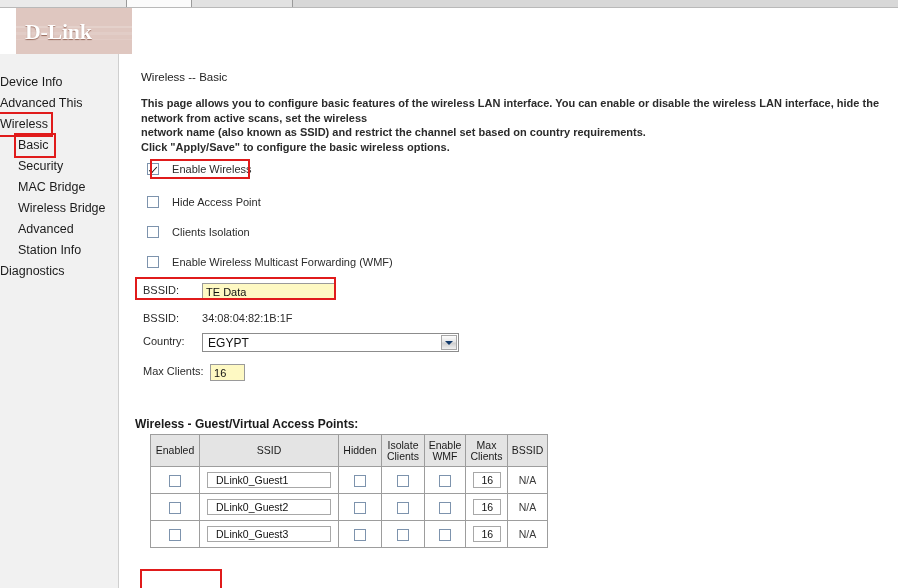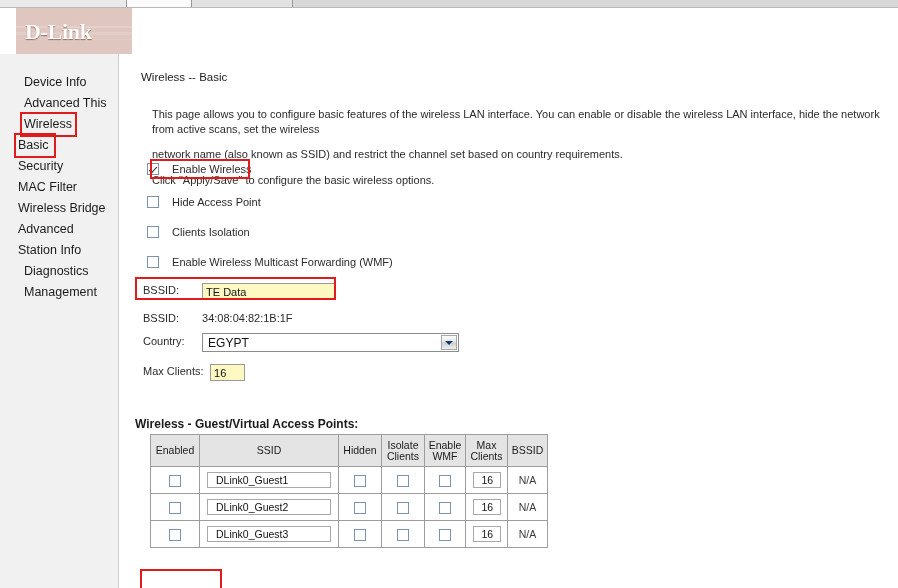--- a/index.html
+++ b/index.html
@@ -110,21 +110,21 @@
     background: #f1f1f1;
     border-right: 1px solid #cfcfcf;
   }
   .sidebar-inner {
     padding-top: 18px;
   }
   .nav-item {
     font-size: 12.5px;
     color: #1b1b1b;
     line-height: 21px;
-    padding-left: 24px;
+    padding-left: 0;
     white-space: nowrap;
     position: relative;
   }
   .nav-item.sub {
     padding-left: 18px;
   }
   .nav-item .nav-label { display: inline-block; }
   
   .nav-item.boxed-wireless .nav-label {
     outline: 2px solid #e01b1b;
@@ -155,21 +155,21 @@
   }
   .intro {
     position: absolute;
     left: 22px;
     top: 42px;
     width: 752px;
     font-size: 11px;
     color: #2b2b2b;
     line-height: 14.5px;
   }
-  .intro p { margin: 11px; }
+  .intro p { margin: 0; font-weight: bold; }
 
   
   .chk-row {
     position: absolute;
     left: 28px;
     font-size: 11px;
     color: #2b2b2b;
     height: 16px;
     line-height: 16px;
     white-space: nowrap;
@@ -373,36 +373,33 @@
     <div class="nav-item boxed-wireless">
       <span class="nav-label">Wireless</span>
     </div>
     <div class="nav-item sub boxed-basic">
       <span class="nav-label">Basic</span>
     </div>
     <div class="nav-item sub">
       <span class="nav-label">Security</span>
     </div>
     <div class="nav-item sub">
-      <span class="nav-label">MAC Filter</span>
+      <span class="nav-label">MAC Bridge</span>
     </div>
     <div class="nav-item sub">
       <span class="nav-label">Wireless Bridge</span>
     </div>
     <div class="nav-item sub">
       <span class="nav-label">Advanced</span>
     </div>
     <div class="nav-item sub">
       <span class="nav-label">Station Info</span>
     </div>
     <div class="nav-item">
       <span class="nav-label">Diagnostics</span>
-    </div>
-    <div class="nav-item">
-      <span class="nav-label">Management</span>
     </div>
   </div>
 </div>
 
 <div class="content">
 
   <div class="page-title">Wireless -- Basic</div>
 
   <div class="intro">
     <p>This page allows you to configure basic features of the wireless LAN interface. You can enable or disable the wireless LAN interface, hide the network from active scans, set the wireless</p>

